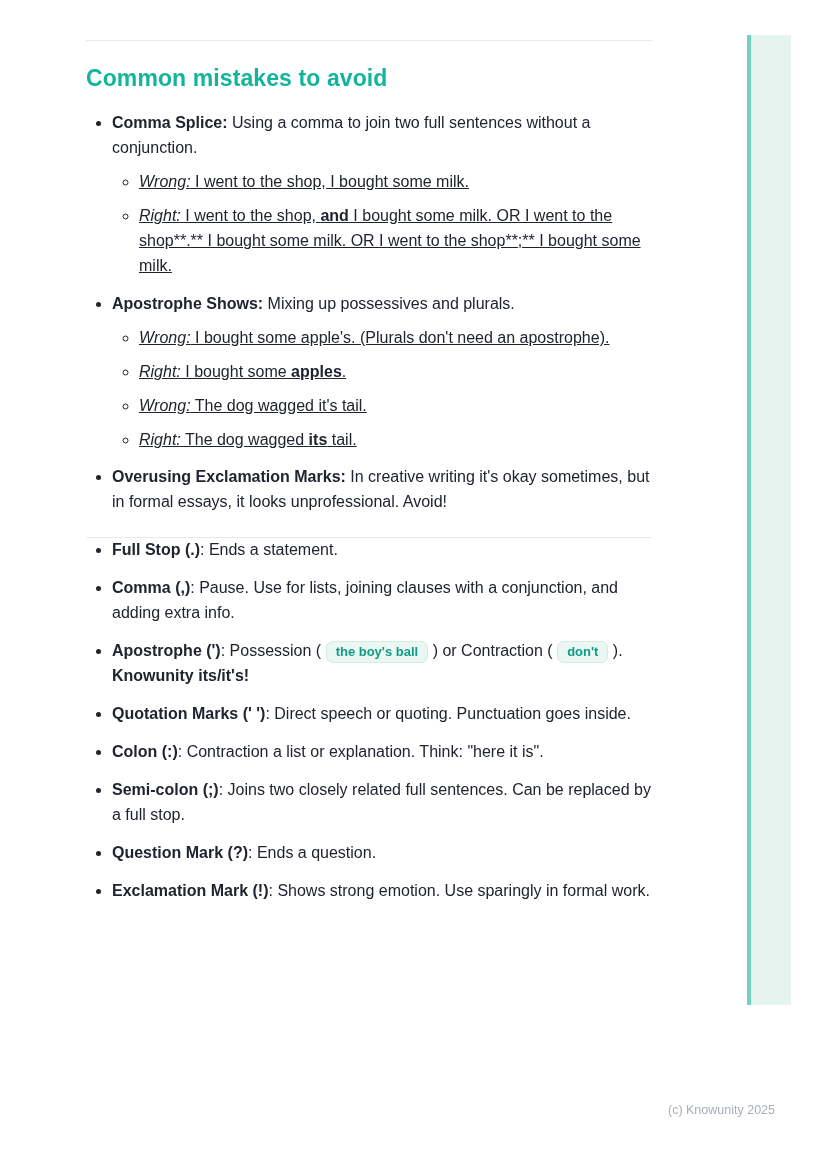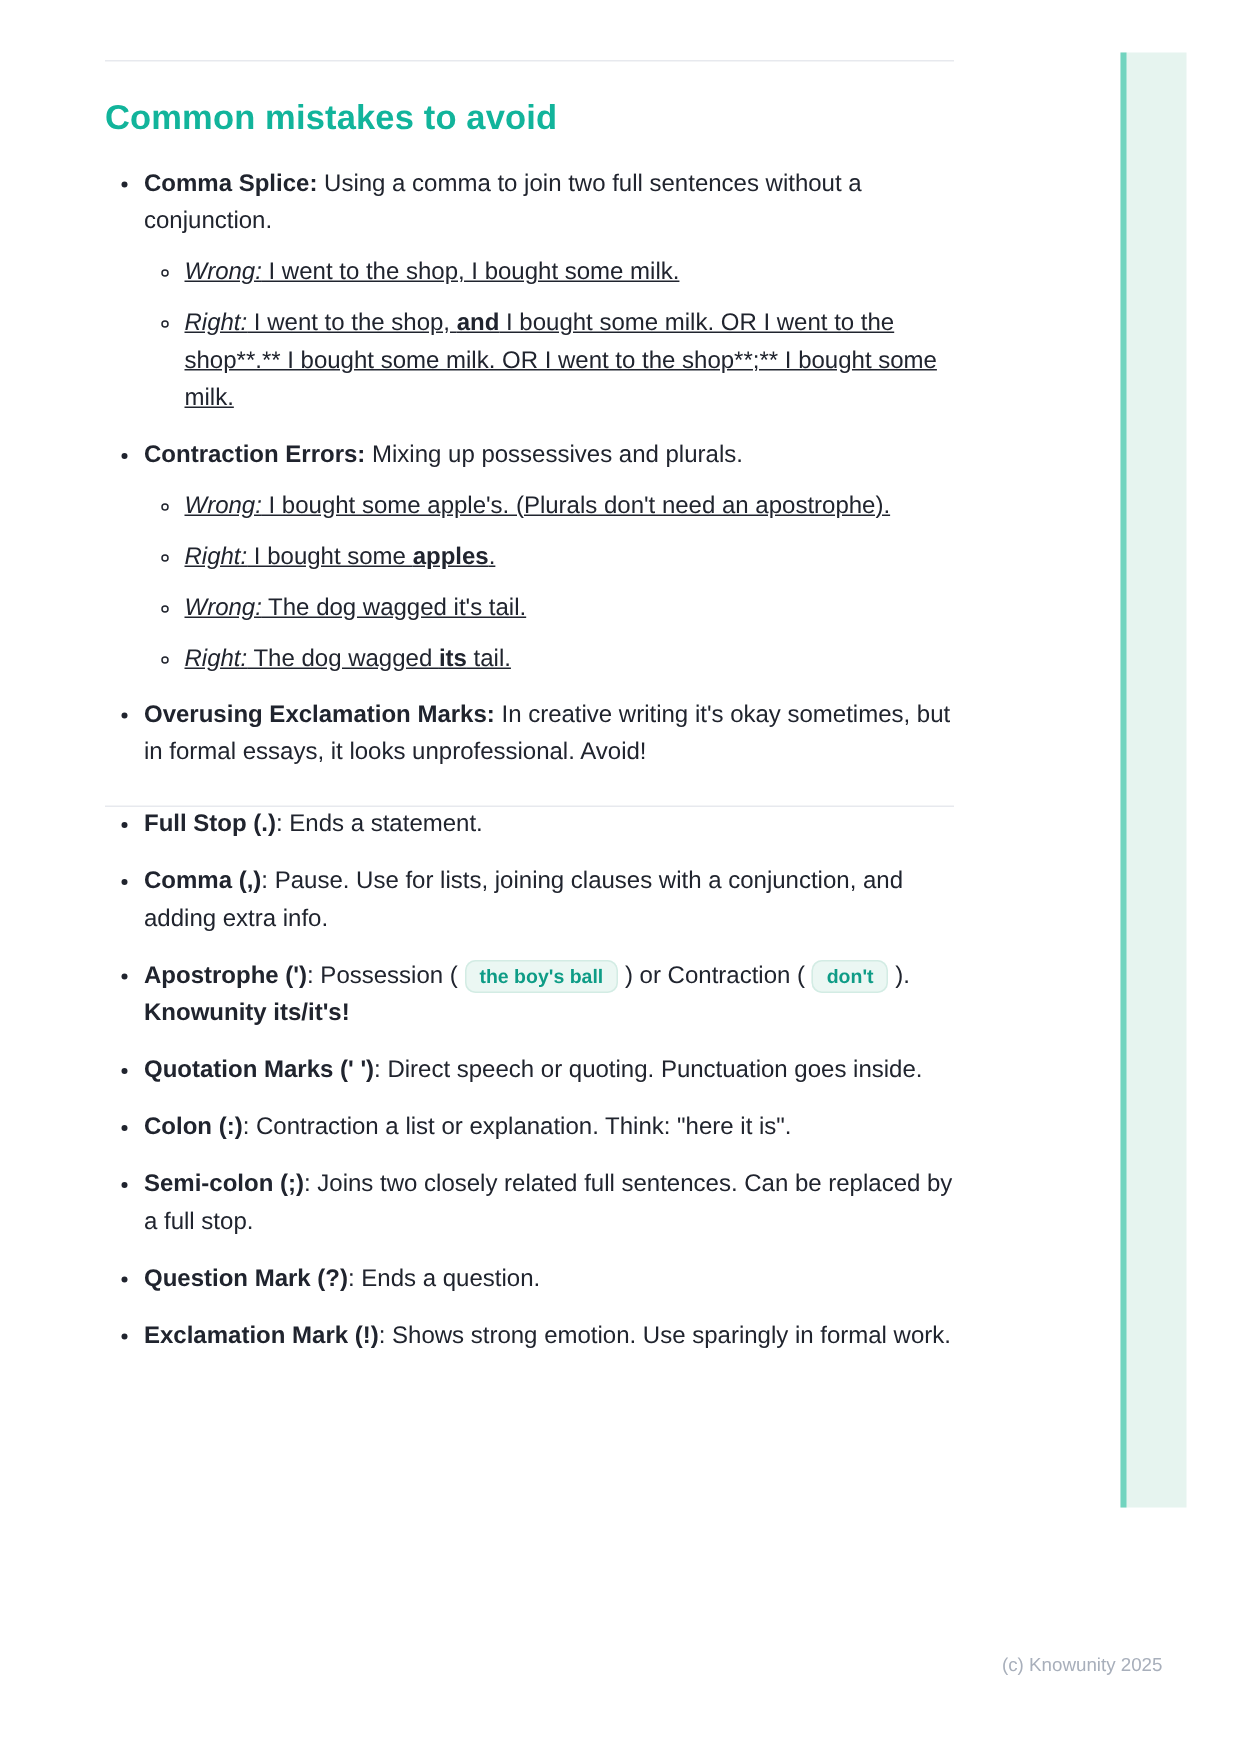--- a/index.html
+++ b/index.html
@@ -6,21 +6,21 @@
   html, body { background: #ffffff; }
   body {
     width: 828px; height: 1171px;
     position: relative;
     font-family: "Liberation Sans", sans-serif;
     color: var(--text, #20242e);
     overflow: hidden;
   }
   .content {
     position: absolute;
-    left: 70px; top: 40px; width: 566px;
+    left: 86px; top: 40px; width: 566px;
   }
   hr.divider {
     border: none;
     border-top: 1px solid var(--divider, #e7e9ee);
     margin: 0;
   }
   hr.divider + section h2 { margin-top: 24px; }
   section + hr.divider { margin-top: 22px; }
   h2.section-title {
     color: var(--accent, #12b49b);
@@ -82,21 +82,21 @@
 
   <hr class="divider">
 
   <section>
     <h2 class="section-title">Common mistakes to avoid</h2>
     <ul class="main-list">
         <li><span class="seg bold">Comma Splice: </span><span class="seg plain">Using a comma to join two full sentences without a conjunction.</span><ul class="sublist">
             <li><span class="seg italic">Wrong:</span><span class="seg plain"> I went to the shop, I bought some milk.</span></li>
             <li><span class="seg italic">Right:</span><span class="seg plain"> I went to the shop, </span><span class="seg bold">and</span><span class="seg plain"> I bought some milk. OR I went to the shop**.** I bought some milk. OR I went to the shop**;** I bought some milk.</span></li>
           </ul></li>
-        <li><span class="seg bold">Contraction Errors: </span><span class="seg plain">Mixing up possessives and plurals.</span><ul class="sublist">
+        <li><span class="seg bold">Apostrophe Shows: </span><span class="seg plain">Mixing up possessives and plurals.</span><ul class="sublist">
             <li><span class="seg italic">Wrong:</span><span class="seg plain"> I bought some apple's. (Plurals don't need an apostrophe).</span></li>
             <li><span class="seg italic">Right:</span><span class="seg plain"> I bought some </span><span class="seg bold">apples</span><span class="seg plain">.</span></li>
             <li><span class="seg italic">Wrong:</span><span class="seg plain"> The dog wagged it's tail.</span></li>
             <li><span class="seg italic">Right:</span><span class="seg plain"> The dog wagged </span><span class="seg bold">its</span><span class="seg plain"> tail.</span></li>
           </ul></li>
         <li><span class="seg bold">Overusing Exclamation Marks: </span><span class="seg plain">In creative writing it's okay sometimes, but in formal essays, it looks unprofessional. Avoid!</span></li>
       </ul>
   </section>
 
   <hr class="divider">

